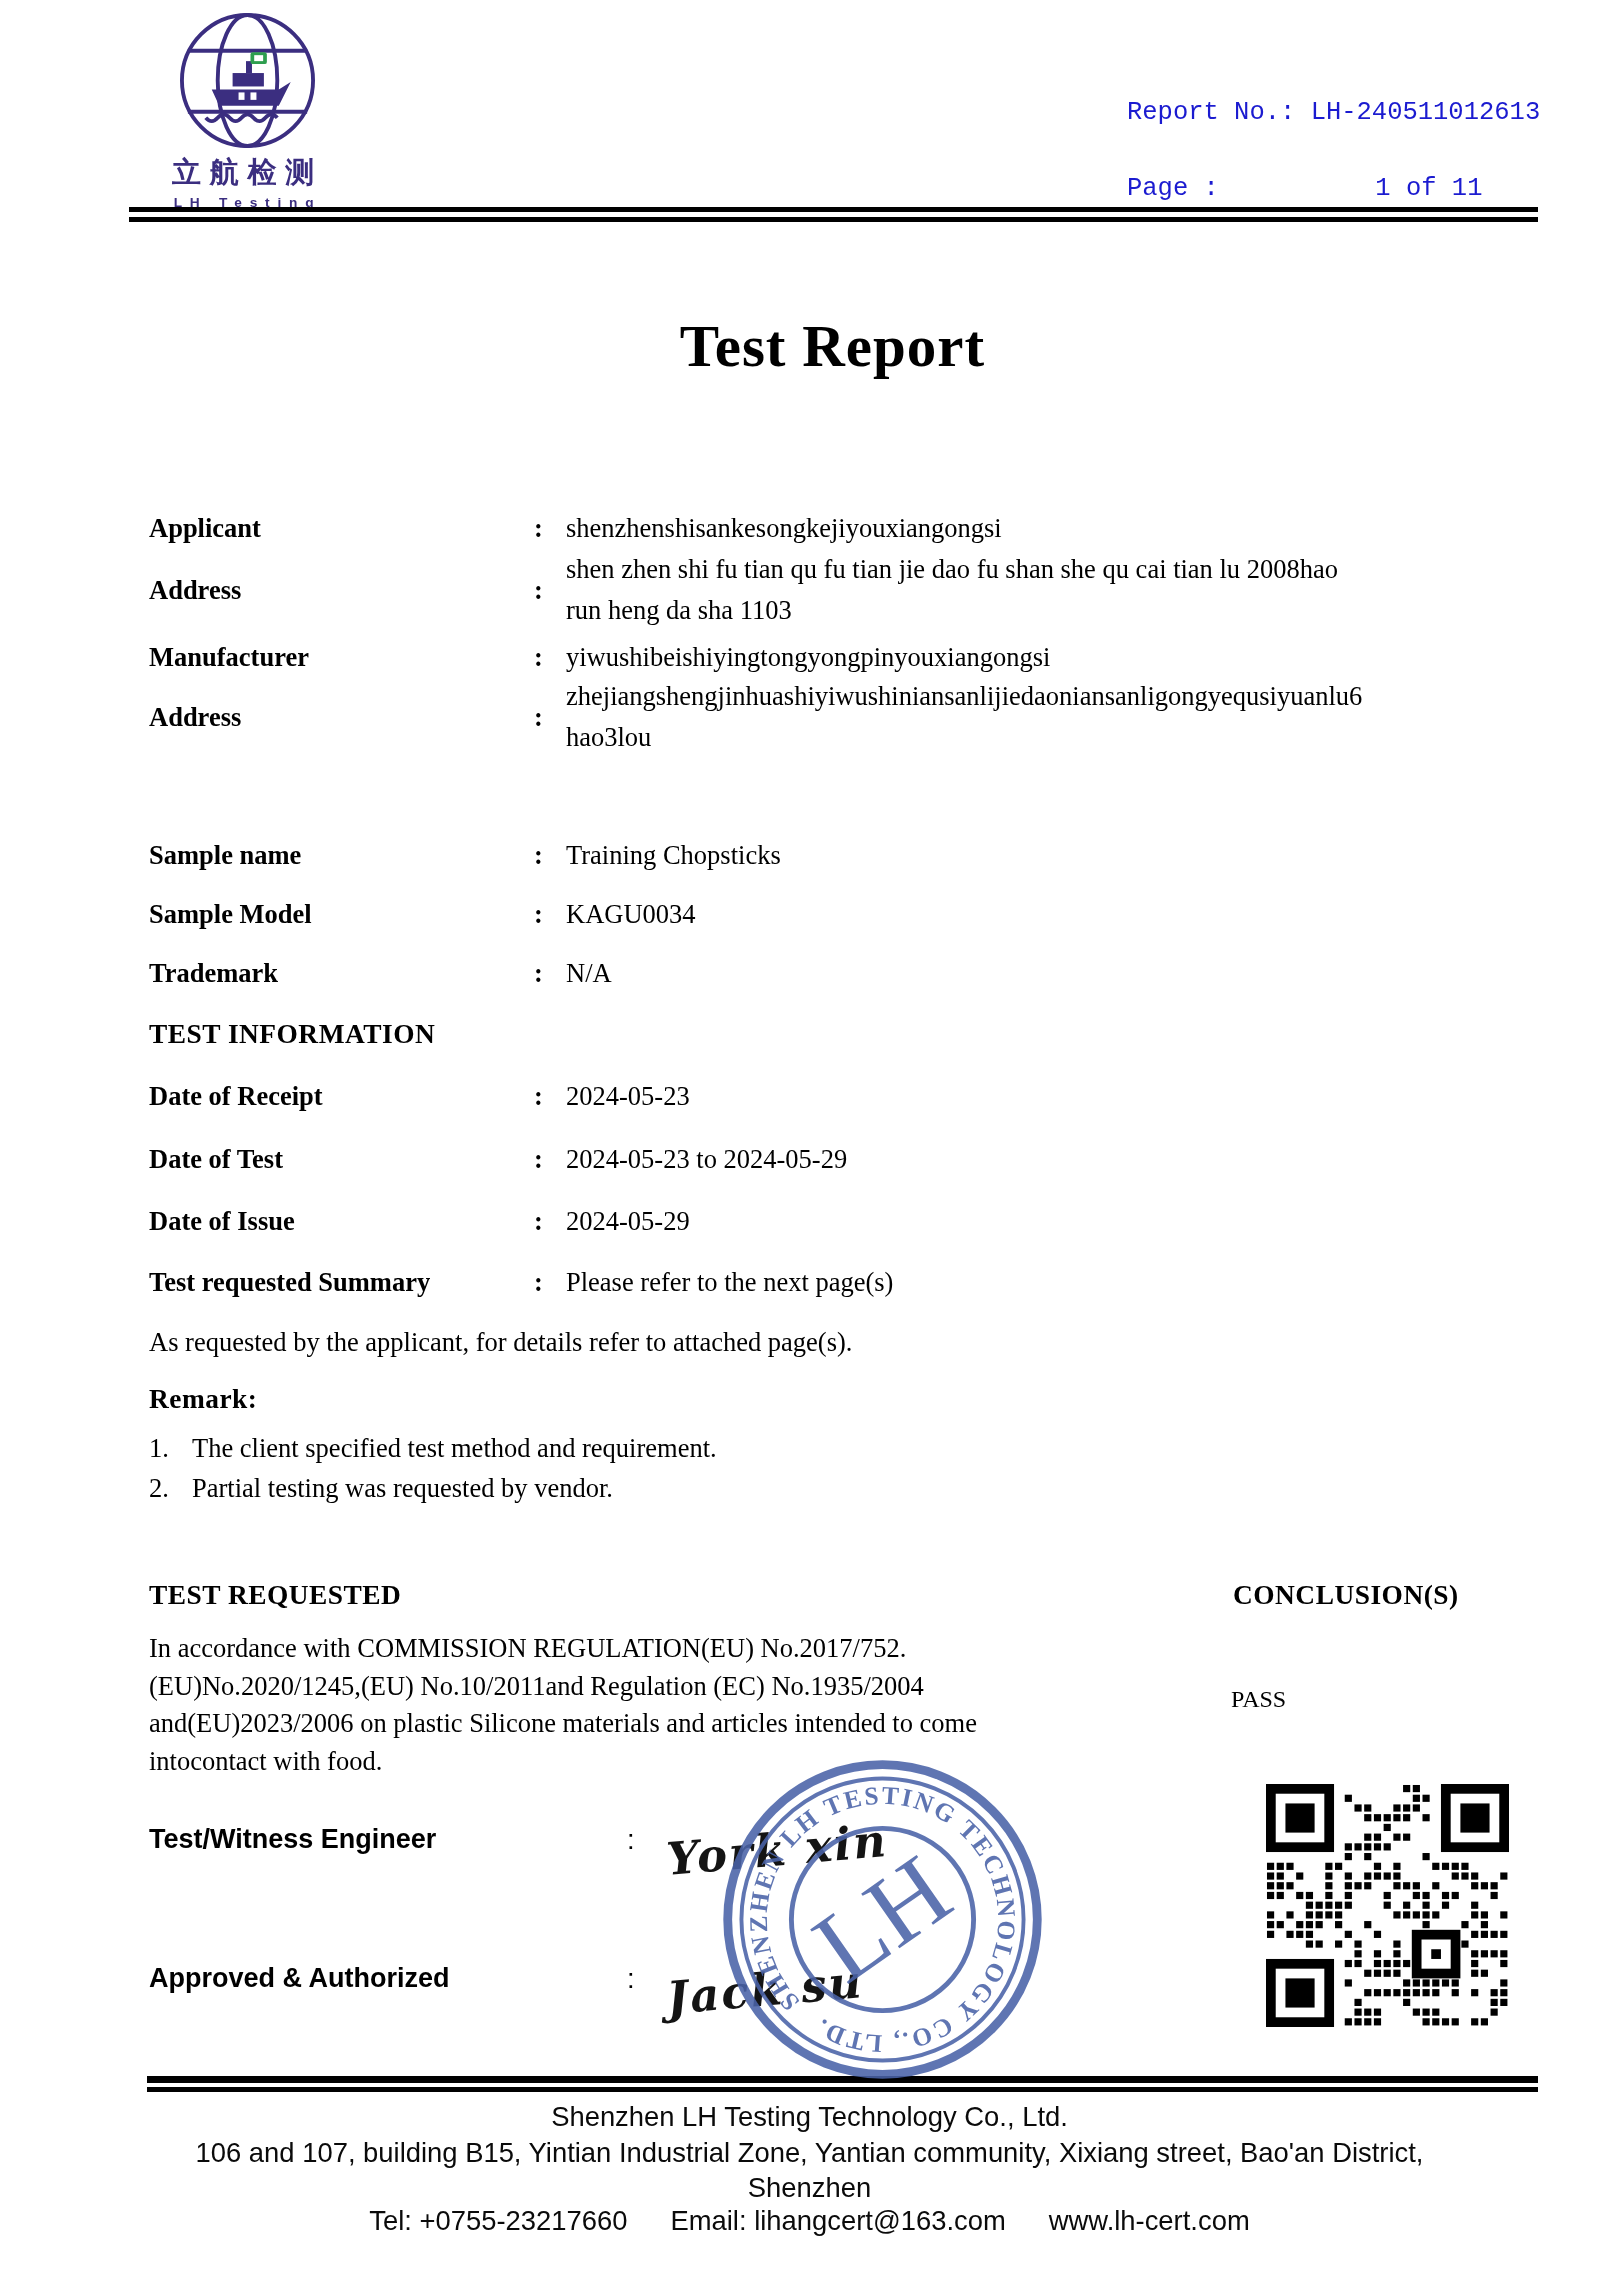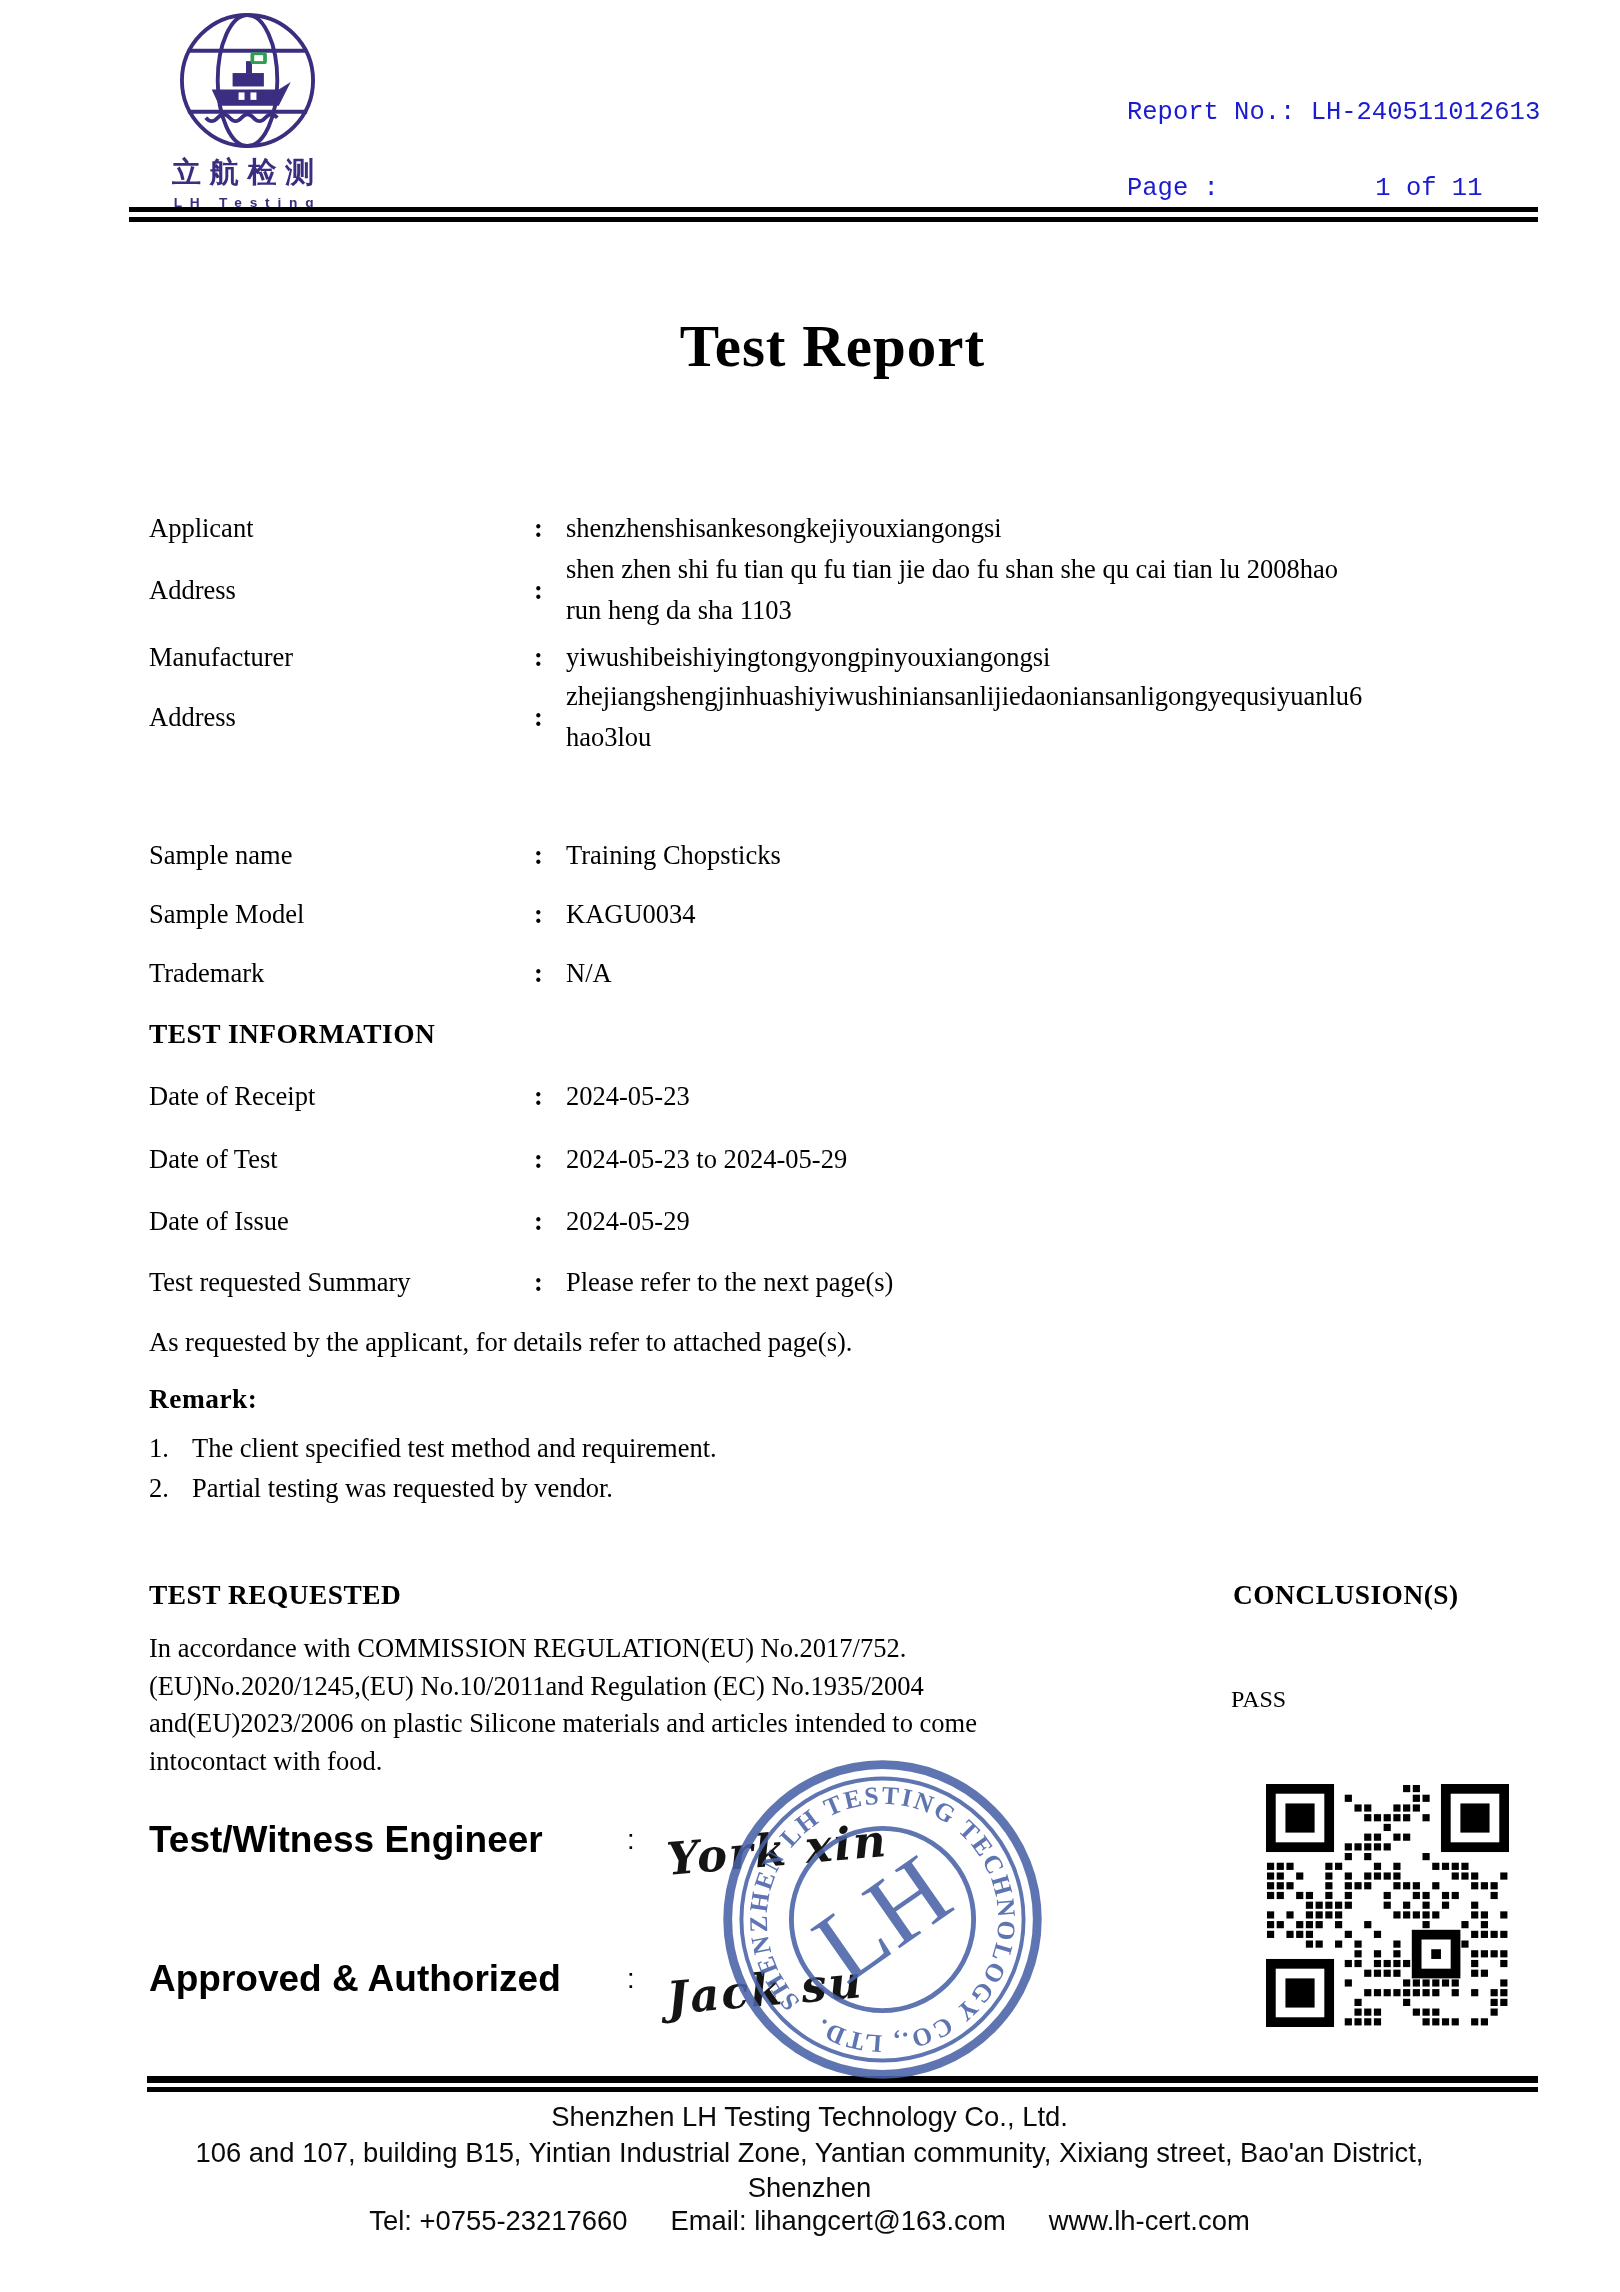--- a/index.html
+++ b/index.html
@@ -22,33 +22,33 @@
   .rule-double-bottom{position:absolute;left:147px;right:82px;top:2076px;height:3.9px;
                       border-top:7.8px solid #000;border-bottom:5.9px solid #000;}
 
   
   .title{position:absolute;left:127px;width:1411px;top:312px;text-align:center;
          font-weight:bold;font-size:59px;letter-spacing:1px;}
 
   
   .frow{position:absolute;left:149px;width:1384px;display:grid;
         grid-template-columns:385px 32px 1fr;font-size:26.5px;line-height:1.55;}
-  .flabel{font-weight:normal;}
+  .flabel{font-weight:bold;}
   .colon{font-weight:bold;text-align:left;}
   .colon.mid{align-self:center;}
   .para{position:absolute;left:149px;width:1384px;font-size:26.5px;line-height:1.45;}
   .bold{font-weight:bold;}
   .heading{position:absolute;font-weight:bold;font-size:27.4px;letter-spacing:0.5px;}
   .remark-item{position:absolute;left:149px;width:1176px;display:grid;
                grid-template-columns:43px 1fr;font-size:26.5px;}
 
   
   .sigrow{position:absolute;left:149px;width:980px;display:grid;
           grid-template-columns:478px 39px 1fr;align-items:center;z-index:2;}
-  .siglabel{font-family:"Liberation Sans",sans-serif;font-weight:bold;font-size:37px;}
+  .siglabel{font-family:"Liberation Sans",sans-serif;font-weight:bold;font-size:27px;}
   .sigcolon{font-family:"Liberation Sans",sans-serif;font-size:27.4px;}
   .signame{font-family:"DejaVu Serif",serif;font-style:italic;font-weight:bold;
            font-size:45px;transform:rotate(-5deg);letter-spacing:2px;color:#141414;}
 
   .stamp{position:absolute;left:714px;top:1751px;z-index:3;opacity:0.88;}
   .qr{position:absolute;left:1266px;top:1784px;z-index:1;}
 
   
   .fline{position:absolute;left:104px;width:1411px;text-align:center;
          font-family:"Liberation Sans",sans-serif;font-size:27.4px;color:#0a0a0a;}

